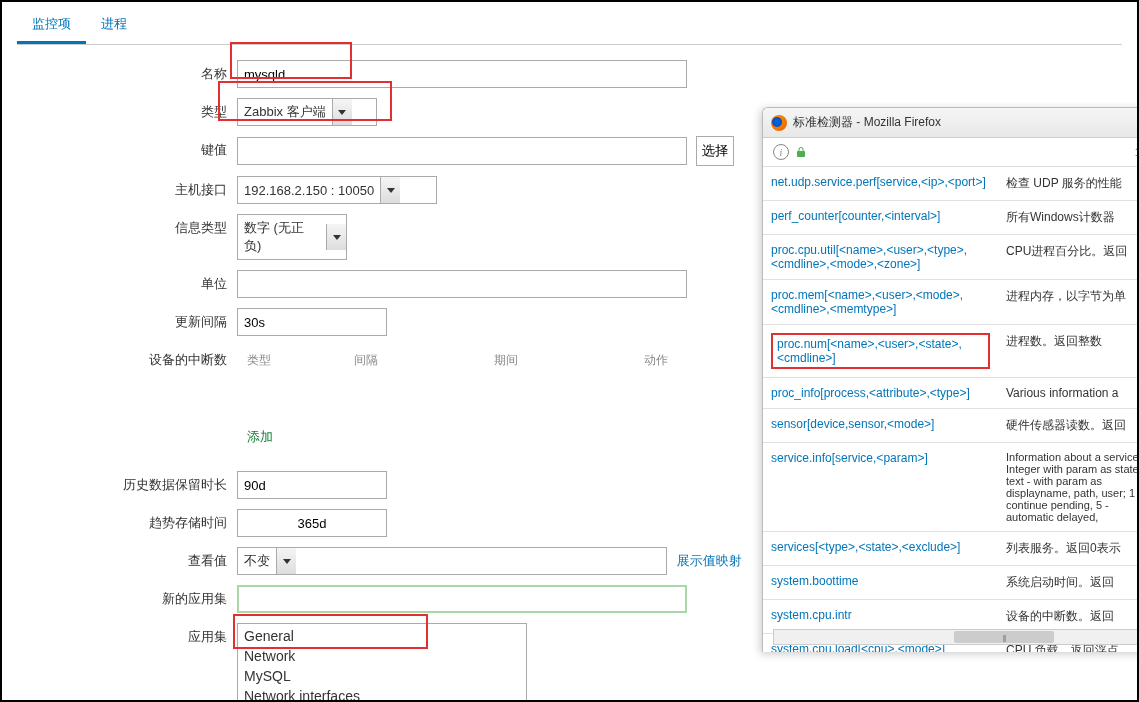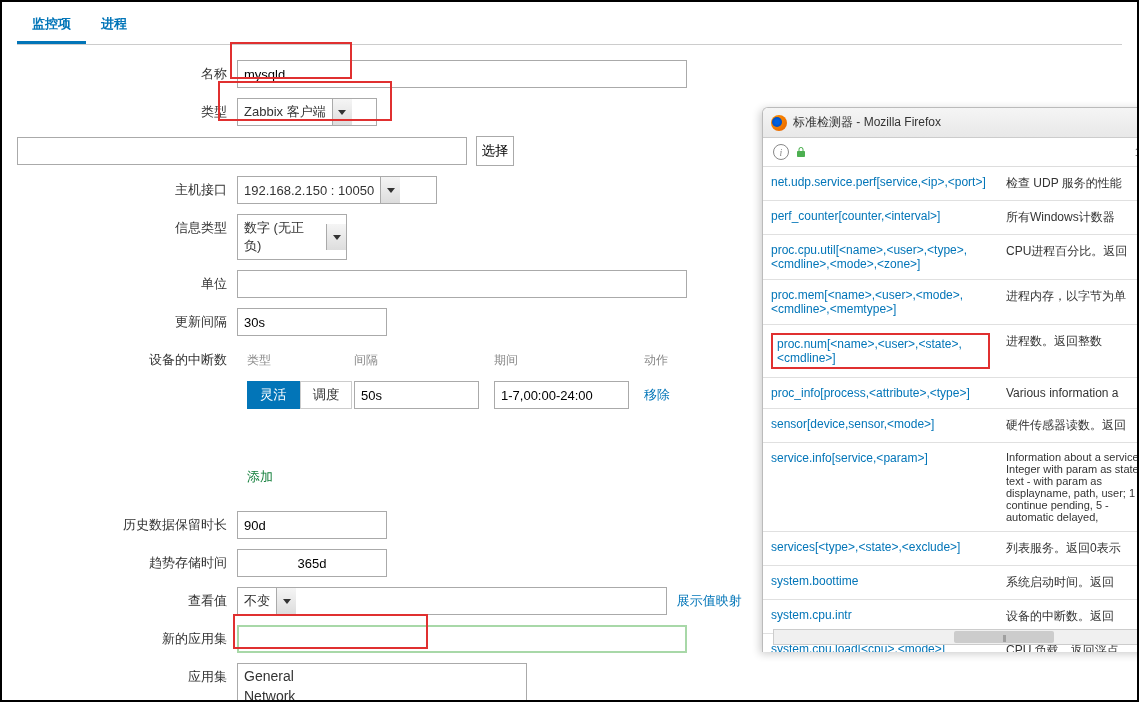--- a/index.html
+++ b/index.html
@@ -1,19 +1,19 @@
 <!DOCTYPE html>
 <html><head>
   <meta charset="utf-8">
   <style>
     * { box-sizing: border-box; margin: 0; padding: 0; }
     body { font-family: Arial, sans-serif; font-size: 13px; color: #333; background: #fff; width: 1139px; height: 702px; position: relative; border: 2px solid #000; overflow: hidden; }
     .main-area { padding: 5px 15px; }
     .tabs { display: flex; border-bottom: 1px solid #ccc; margin-bottom: 15px; }
-    .tab { padding: 8px 15px; cursor: pointer; color: #666; font-weight: bold; }
+    .tab { padding: 8px 15px; cursor: pointer; color: #666; }
     .tab.active { color: #0275b8; border-bottom: 3px solid #0275b8; }
     .tab:not(.active) { color: #0275b8; }
     .form-row { display: flex; align-items: flex-start; margin-bottom: 10px; }
     .form-label { width: 220px; text-align: right; padding-right: 10px; padding-top: 5px; color: #333; font-size: 13px; }
     .form-control { flex: 1; }
     input[type="text"], select.native { border: 1px solid #aaa; padding: 4px 6px; font-size: 13px; height: 28px; background: #fff; }
     .input-name { width: 450px; }
     .input-type { width: 140px; }
     .input-key { width: 450px; }
     .input-host { width: 200px; }
@@ -86,20 +86,21 @@
     <div class="form-label">类型</div>
     <div class="form-control">
       <div class="select-wrap input-type">
         <span>Zabbix 客户端</span>
         <div class="select-btn"></div>
       </div>
     </div>
   </div>
 
   <div class="form-row">
+    <div class="form-label">键值</div>
     <div class="form-control">
       <input type="text" class="input-key" value="" style="">
       <button class="btn-select">选择</button>
     </div>
   </div>
 
   <div class="form-row">
     <div class="form-label">主机接口</div>
     <div class="form-control">
       <div class="select-wrap input-host">
@@ -135,29 +136,20 @@
 
   <div class="form-row">
     <div class="form-label">设备的中断数</div>
     <div class="form-control" style="width:450px; flex: none;">
       <div class="interval-header">
         <span>类型</span>
         <span>间隔</span>
         <span>期间</span>
         <span>动作</span>
       </div>
-      <div class="interval-row">
-        <div style="width:107px; display:flex;">
-          <button class="btn-active">灵活</button>
-          <button class="btn-inactive">调度</button>
-        </div>
-        <input type="text" class="interval-input" value="50s" style="">
-        <input type="text" class="interval-input" style="width: 135px;" value="1-7,00:00-24:00">
-        <a class="link">移除</a>
-      </div>
       <div class="add-link">添加</div>
     </div>
   </div>
 
   <div class="form-row" style="margin-top:20px;">
     <div class="form-label">历史数据保留时长</div>
     <div class="form-control">
       <input type="text" class="input-history" value="90d" style="">
     </div>
   </div>

